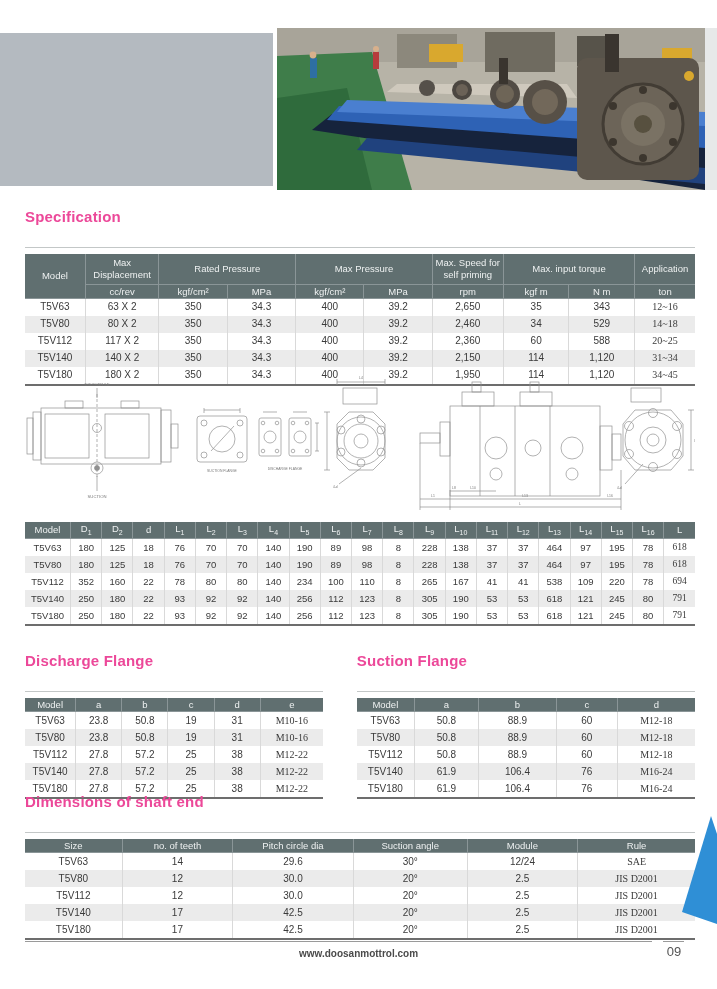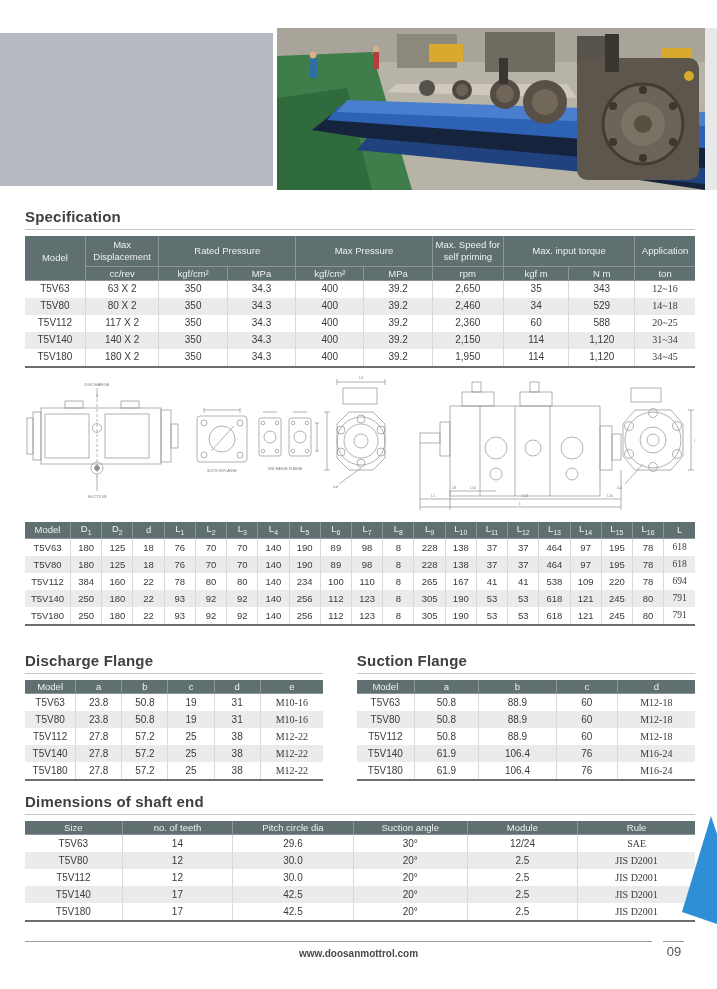--- a/index.html
+++ b/index.html
@@ -6,22 +6,22 @@
   .page{position:relative;width:717px;height:989px;background:#fff;overflow:hidden;
         font-family:"Liberation Sans",sans-serif;color:#3a3a3a;}
 
   
   .banner-gray{position:absolute;left:0;top:33px;width:273px;height:153px;background:#b4bac0;}
   .banner-photo{position:absolute;left:277px;top:28px;width:428px;height:162px;overflow:hidden;}
   .banner-strip{position:absolute;left:705px;top:28px;width:12px;height:162px;background:#e7e9e9;}
 
   
   .section{position:absolute;left:25px;width:670px;}
-  .sec-title{font-size:15px;font-weight:bold;color:#404040;letter-spacing:0.2px;
-             padding-bottom:4px;border-bottom:1px solid #c3c7c7;}
+  .sec-title{font-size:15px;font-weight:bold;color:#ec4899;letter-spacing:0.2px;
+             padding-bottom:22px;border-bottom:1px solid #c3c7c7;}
 
   table.tbl{border-collapse:collapse;width:100%;table-layout:fixed;margin-top:6px;
             border-bottom:2px solid #6d6d6d;}
   table.tbl th{background:#606f70;color:#eef1f1;font-weight:normal;font-size:9.5px;
                border:1px solid #8a9597;border-top:none;padding:1px 2px;line-height:1.2;text-align:center;}
   table.tbl th:first-child{border-left:none;}
   table.tbl th:last-child{border-right:none;}
   table.tbl td{font-size:10px;color:#3a3a3a;text-align:center;height:15px;line-height:1.2;
                padding:1px 2px;border-left:1px solid #d9d9d9;border-right:1px solid #d9d9d9;
                overflow:hidden;white-space:nowrap;}
@@ -430,21 +430,21 @@
             <td>37</td>
             <td>37</td>
             <td>464</td>
             <td>97</td>
             <td>195</td>
             <td>78</td>
             <td>618</td>
           </tr>
           <tr>
             <td>T5V112</td>
-            <td>384</td>
+            <td>352</td>
             <td>160</td>
             <td>22</td>
             <td>78</td>
             <td>80</td>
             <td>80</td>
             <td>140</td>
             <td>234</td>
             <td>100</td>
             <td>110</td>
             <td>8</td>

